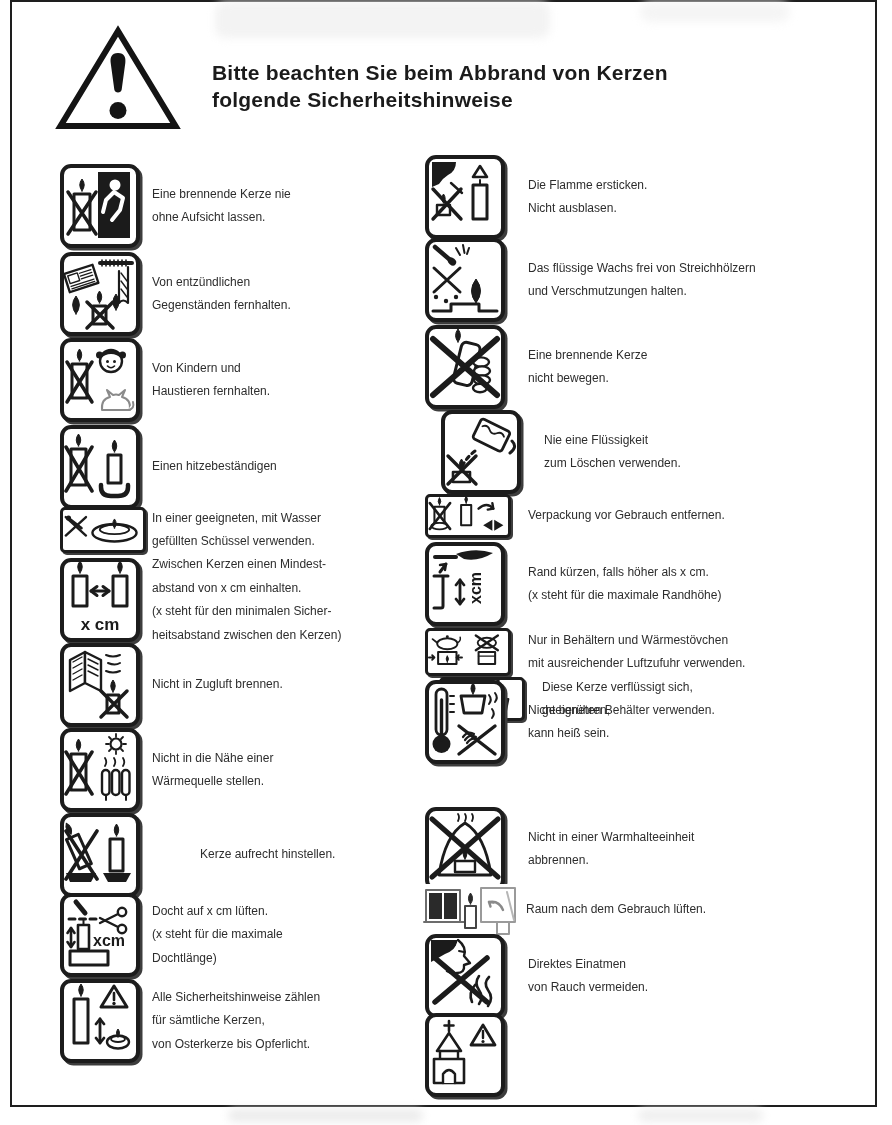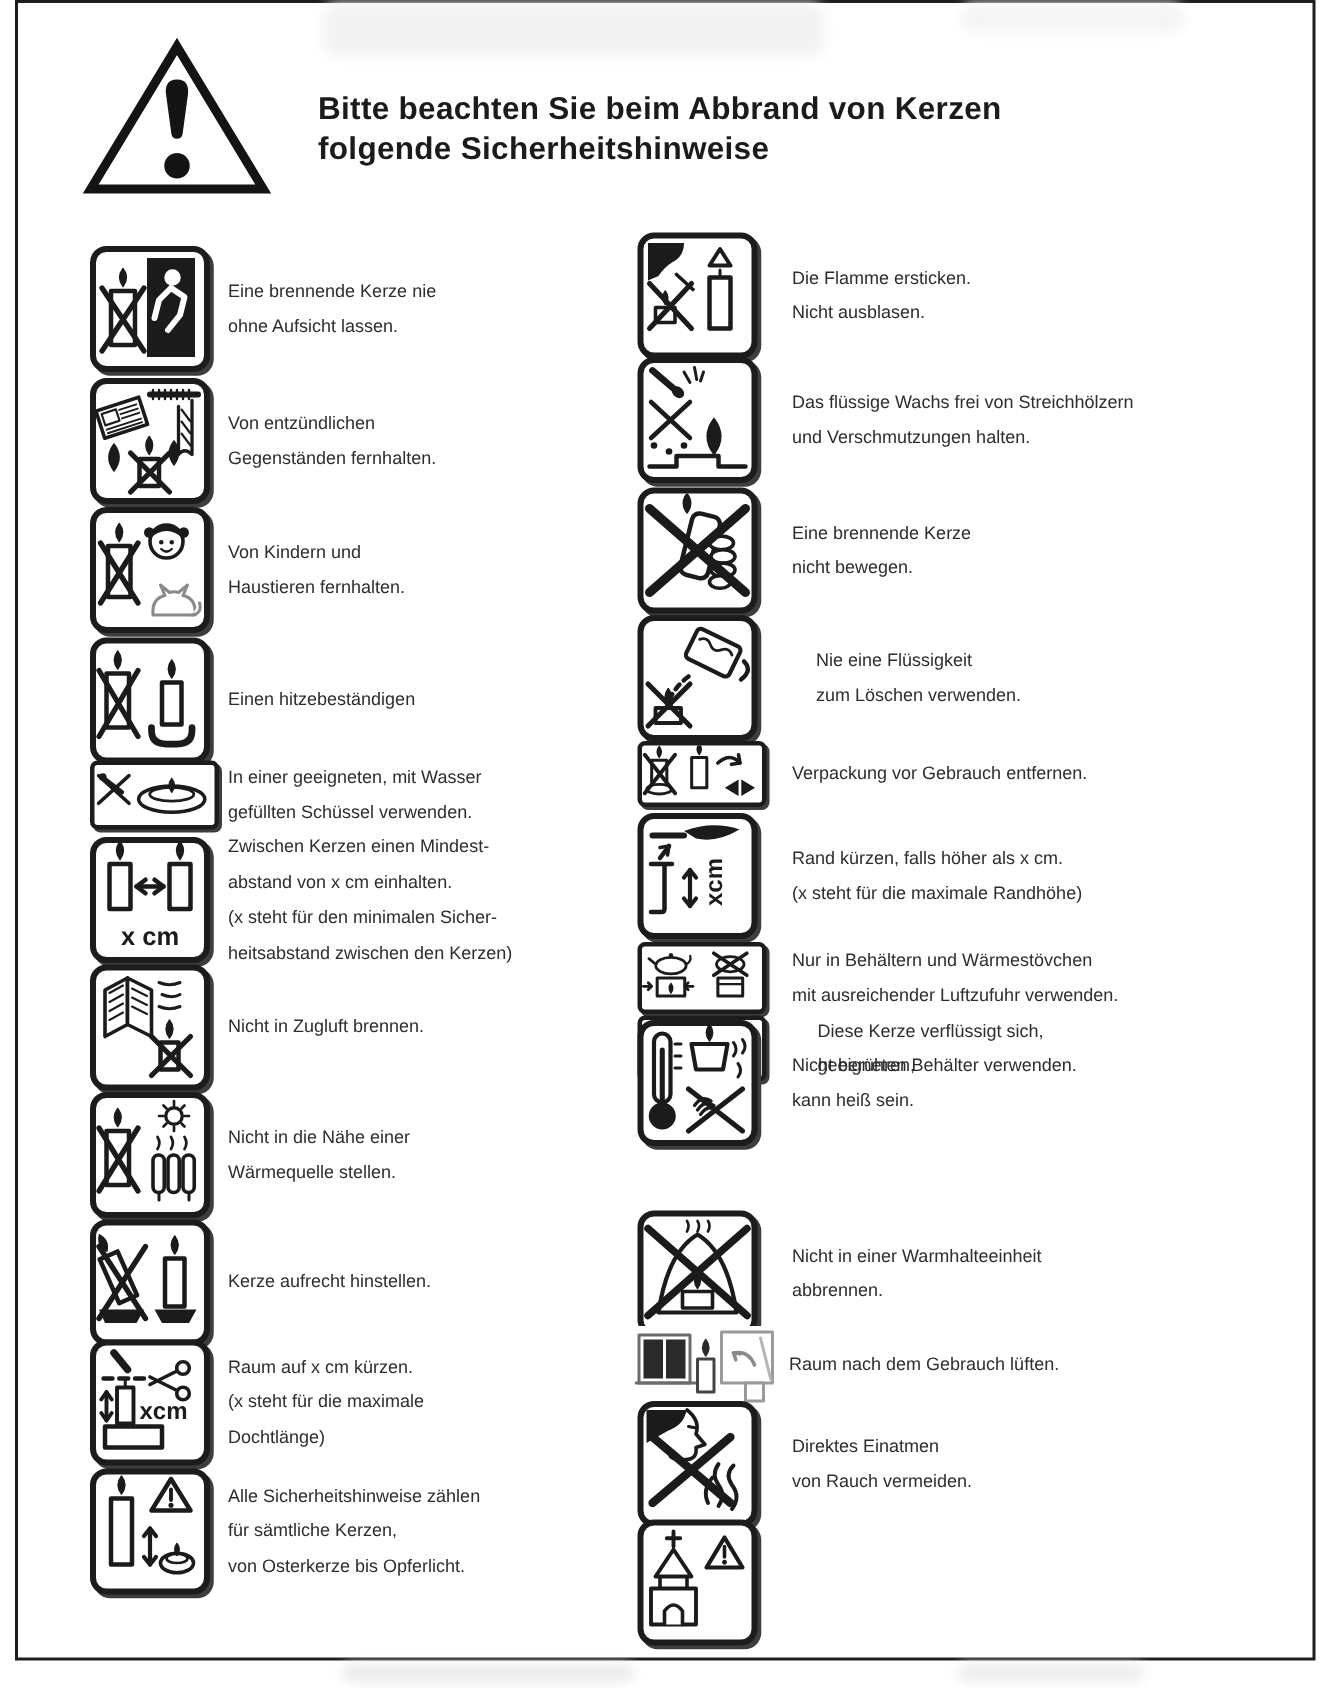--- a/index.html
+++ b/index.html
@@ -211,21 +211,21 @@
             </g>
             <path d="M42 63 v5 M62 63 v5" stroke="#1b1b1b" stroke-width="2"></path>
           </svg>
         </div>
       </div>
       <div class="txt">
         <div>Nicht in die Nähe einer</div>
         <div>Wärmequelle stellen.</div>
       </div>
     </div>
-    <div class="item" style="left: 60px; top: 813px; height: 84px;">
+    <div class="item" style="left: 60px; top: 813px; height: 84px; gap: 48px;">
       <div class="islot" style="width: 92px;">
         <div class="icon sq" style="height: 84px;">
           <svg viewBox="0 0 72 76" xmlns="http://www.w3.org/2000/svg" fill="none" stroke-linecap="round" stroke-linejoin="round">
             <g transform="rotate(-24 17 38)">
               <rect x="10" y="18" width="13" height="32" fill="#fff" stroke="#1b1b1b" stroke-width="3"></rect>
               <path d="M16.5 15 q-4.5600000000000005 -6 0 -12 q4.5600000000000005 6 0 12 z" fill="#1b1b1b" stroke="#1b1b1b" stroke-width="1"></path>
             </g>
             <path d="M2 56 h30 l-5 9 h-21 z" fill="#1b1b1b"></path>
             <path d="M2 14 L33 62 M33 14 L2 62" stroke="#1b1b1b" stroke-width="3.6" fill="none" stroke-linecap="round"></path>
             <rect x="46" y="22" width="13" height="32" fill="#fff" stroke="#1b1b1b" stroke-width="3"></rect>
@@ -250,21 +250,21 @@
             <path d="M19.5 28 v-5" stroke="#1b1b1b" stroke-width="2"></path>
             <rect x="14" y="28" width="11" height="24" fill="#fff" stroke="#1b1b1b" stroke-width="2.6"></rect>
             <path d="M7 31 v19" stroke="#1b1b1b" stroke-width="2.6"></path>
             <path d="M7 31 l-3.5 5 M7 31 l3.5 5 M7 50 l-3.5 -5 M7 50 l3.5 -5" stroke="#1b1b1b" stroke-width="2.6"></path>
             <text x="29" y="49" font-size="16" font-family="Liberation Sans, sans-serif" font-weight="bold" fill="#1b1b1b">xcm</text>
             <rect x="6" y="54" width="38" height="14" fill="#fff" stroke="#1b1b1b" stroke-width="3"></rect>
           </svg>
         </div>
       </div>
       <div class="txt">
-        <div>Raum auf x cm kürzen.</div>
+        <div>Docht auf x cm lüften.</div>
         <div>(x steht für die maximale</div>
         <div>Dochtlänge)</div>
       </div>
     </div>
     <div class="item" style="left: 60px; top: 979px; height: 84px;">
       <div class="islot" style="width: 92px;">
         <div class="icon sq" style="height: 84px;">
           <svg viewBox="0 0 72 76" xmlns="http://www.w3.org/2000/svg" fill="none" stroke-linecap="round" stroke-linejoin="round">
             <rect x="10" y="16" width="14" height="44" fill="#fff" stroke="#1b1b1b" stroke-width="3"></rect>
             <path d="M17 13 q-4.5600000000000005 -6 0 -12 q4.5600000000000005 6 0 12 z" fill="#1b1b1b" stroke="#1b1b1b" stroke-width="1"></path>
@@ -344,21 +344,21 @@
             </g>
             <path d="M4 10 L68 66 M68 10 L4 66" stroke="#1b1b1b" stroke-width="6" fill="none" stroke-linecap="round"></path>
           </svg>
         </div>
       </div>
       <div class="txt">
         <div>Eine brennende Kerze</div>
         <div>nicht bewegen.</div>
       </div>
     </div>
-    <div class="item" style="left: 425px; top: 410px; height: 84px; gap: 16px;">
+    <div class="item" style="left: 441px; top: 410px; height: 84px;">
       <div class="islot" style="width: 103px;">
         <div class="icon sq" style="height: 84px;">
           <svg viewBox="0 0 72 76" xmlns="http://www.w3.org/2000/svg" fill="none" stroke-linecap="round" stroke-linejoin="round">
             <g transform="rotate(26 46 22)">
               <rect x="30" y="10" width="32" height="22" rx="3" fill="#fff" stroke="#1b1b1b" stroke-width="2.8"></rect>
               <path d="M34 17 q4 -4 8 0 t8 0 t8 0" stroke="#1b1b1b" stroke-width="1.8"></path>
             </g>
             <path d="M67 27 q6 6 -2 12" stroke="#1b1b1b" stroke-width="3"></path>
             <path d="M30 37 q-8 6 -12 14" stroke="#1b1b1b" stroke-width="3" stroke-dasharray="4 4"></path>
             <rect x="8" y="58" width="17" height="10" fill="#fff" stroke="#1b1b1b" stroke-width="2.6"></rect>
@@ -428,21 +428,21 @@
             <rect x="55" y="22" width="18" height="13" fill="#fff" stroke="#1b1b1b" stroke-width="2.2"></rect>
             <path d="M55 26.5 h18" stroke="#1b1b1b" stroke-width="1.6"></path>
           </svg>
         </div>
       </div>
       <div class="txt">
         <div>Nur in Behältern und Wärmestövchen</div>
         <div>mit ausreichender Luftzufuhr verwenden.</div>
       </div>
     </div>
-    <div class="item" style="left: 425px; top: 677px; height: 44px; gap: 17px;">
+    <div class="item" style="left: 439px; top: 677px; height: 44px;">
       <div class="islot" style="width: 103px;">
         <div class="icon wide" style="height: 44px;">
           <svg viewBox="0 0 87 44" xmlns="http://www.w3.org/2000/svg" fill="none" stroke-linecap="round" stroke-linejoin="round">
             <rect x="12" y="8" width="10" height="16" fill="#fff" stroke="#1b1b1b" stroke-width="2.2"></rect>
             <path d="M17 6 q-3.04 -4 0 -8 q3.04 4 0 8 z" fill="#1b1b1b" stroke="#1b1b1b" stroke-width="1"></path>
             <path d="M14 24 h6 v4 h-6 z" fill="#1b1b1b"></path>
             <path d="M6 34 l11 -6 11 6 q-11 4 -22 0 z" fill="#1b1b1b"></path>
             <path d="M3 5 L31 39 M31 5 L3 39" stroke="#1b1b1b" stroke-width="2.8" fill="none" stroke-linecap="round"></path>
             <rect x="57" y="7" width="10" height="15" fill="#fff" stroke="#1b1b1b" stroke-width="2.2"></rect>
             <path d="M62 5 q-3.04 -4 0 -8 q3.04 4 0 8 z" fill="#1b1b1b" stroke="#1b1b1b" stroke-width="1"></path>

